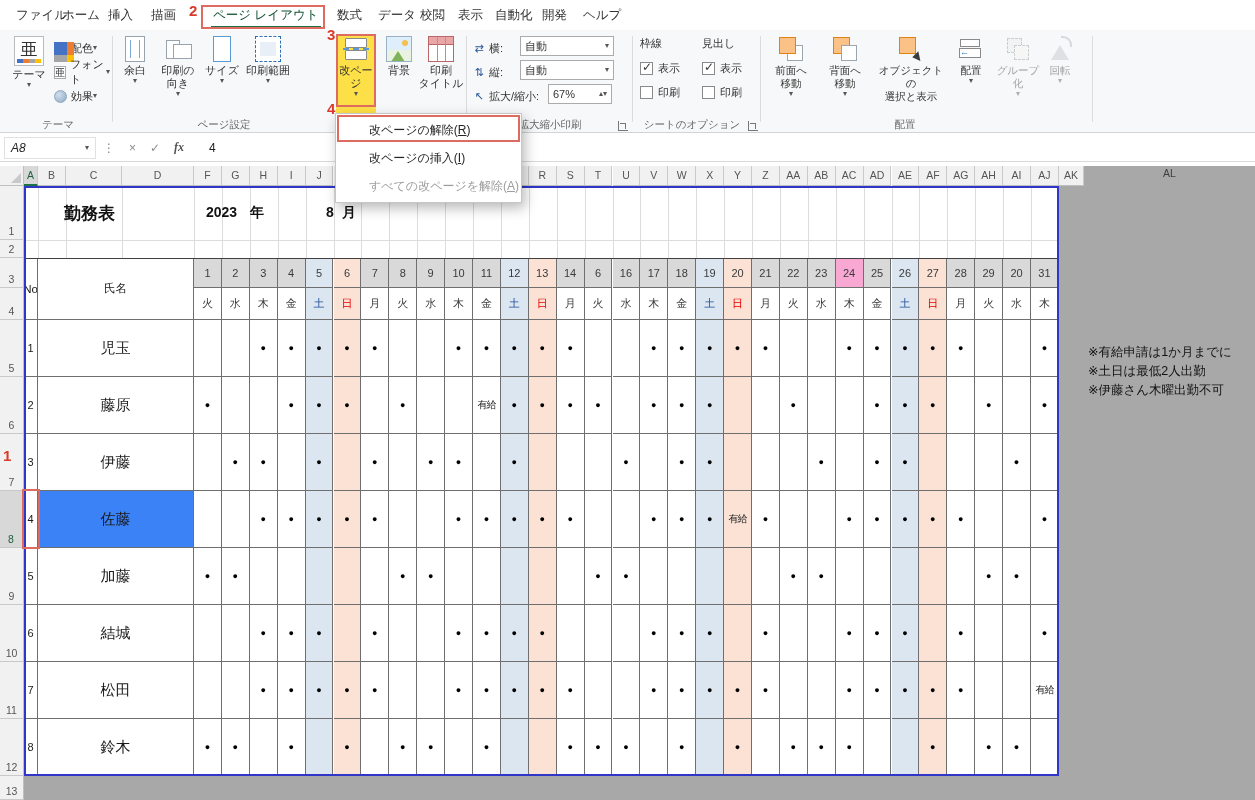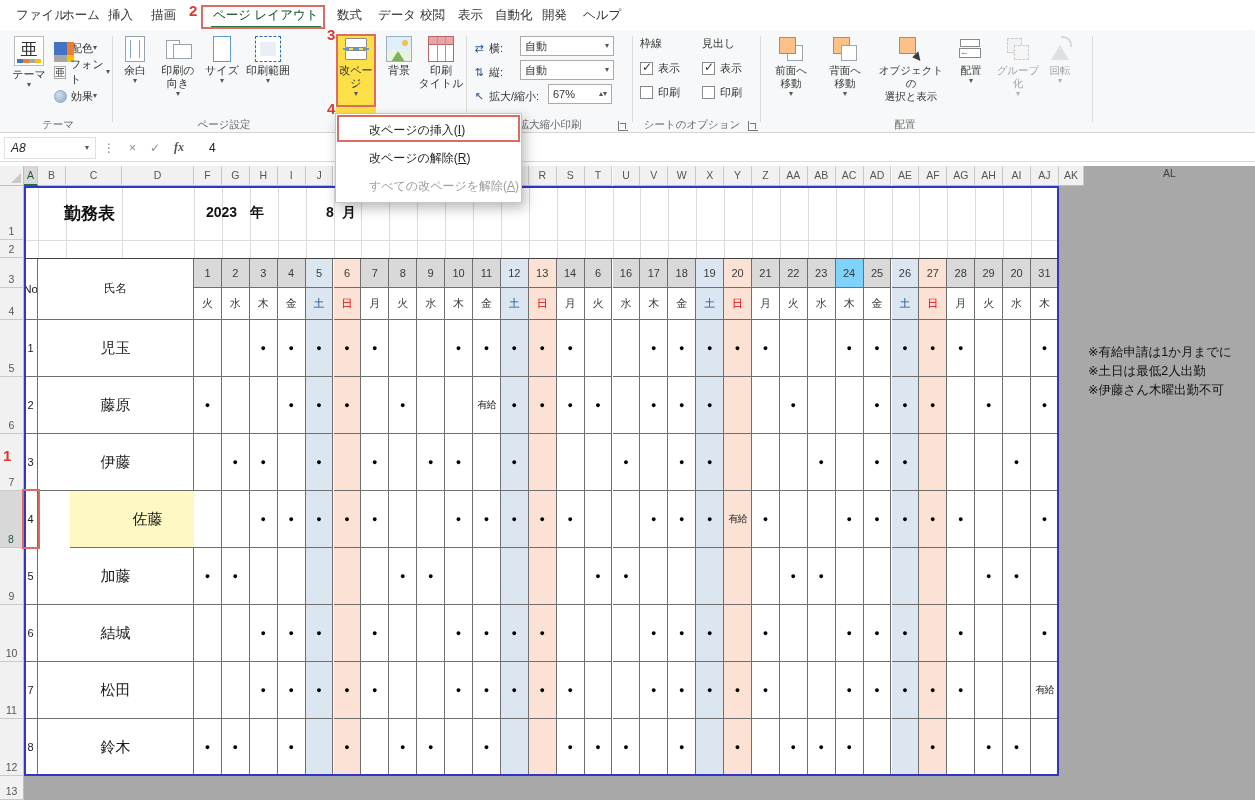--- a/index.html
+++ b/index.html
@@ -471,21 +471,21 @@
         <div class="tcell daynum" style="left: 672.2px; top: 72px; width: 27.9px; height: 30px; background: rgb(220, 230, 241);">19</div>
         <div class="tcell dayname satname" style="left: 672.2px; top: 102px; width: 27.9px; height: 32px; background: rgb(220, 230, 241);">土</div>
         <div class="tcell daynum" style="left: 700.1px; top: 72px; width: 27.9px; height: 30px; background: rgb(251, 226, 213);">20</div>
         <div class="tcell dayname sunname" style="left: 700.1px; top: 102px; width: 27.9px; height: 32px; background: rgb(251, 226, 213);">日</div>
         <div class="tcell daynum" style="left: 728px; top: 72px; width: 27.9px; height: 30px; background: rgb(217, 217, 217);">21</div>
         <div class="tcell dayname" style="left: 728px; top: 102px; width: 27.9px; height: 32px; background: rgb(255, 255, 255);">月</div>
         <div class="tcell daynum" style="left: 755.9px; top: 72px; width: 27.9px; height: 30px; background: rgb(217, 217, 217);">22</div>
         <div class="tcell dayname" style="left: 755.9px; top: 102px; width: 27.9px; height: 32px; background: rgb(255, 255, 255);">火</div>
         <div class="tcell daynum" style="left: 783.8px; top: 72px; width: 27.9px; height: 30px; background: rgb(217, 217, 217);">23</div>
         <div class="tcell dayname" style="left: 783.8px; top: 102px; width: 27.9px; height: 32px; background: rgb(255, 255, 255);">水</div>
-        <div class="tcell daynum" style="left: 811.7px; top: 72px; width: 27.9px; height: 30px; background: #7dd3fc;">24</div>
+        <div class="tcell daynum" style="left: 811.7px; top: 72px; width: 27.9px; height: 30px; background: #f9a8d4;">24</div>
         <div class="tcell dayname" style="left: 811.7px; top: 102px; width: 27.9px; height: 32px; background: rgb(255, 255, 255);">木</div>
         <div class="tcell daynum" style="left: 839.6px; top: 72px; width: 27.9px; height: 30px; background: rgb(217, 217, 217);">25</div>
         <div class="tcell dayname" style="left: 839.6px; top: 102px; width: 27.9px; height: 32px; background: rgb(255, 255, 255);">金</div>
         <div class="tcell daynum" style="left: 867.5px; top: 72px; width: 27.9px; height: 30px; background: rgb(220, 230, 241);">26</div>
         <div class="tcell dayname satname" style="left: 867.5px; top: 102px; width: 27.9px; height: 32px; background: rgb(220, 230, 241);">土</div>
         <div class="tcell daynum" style="left: 895.4px; top: 72px; width: 27.9px; height: 30px; background: rgb(251, 226, 213);">27</div>
         <div class="tcell dayname sunname" style="left: 895.4px; top: 102px; width: 27.9px; height: 32px; background: rgb(251, 226, 213);">日</div>
         <div class="tcell daynum" style="left: 923.3px; top: 72px; width: 27.9px; height: 30px; background: rgb(217, 217, 217);">28</div>
         <div class="tcell dayname" style="left: 923.3px; top: 102px; width: 27.9px; height: 32px; background: rgb(255, 255, 255);">月</div>
         <div class="tcell daynum" style="left: 951.2px; top: 72px; width: 27.9px; height: 30px; background: rgb(217, 217, 217);">29</div>
@@ -587,21 +587,21 @@
         <div class="tcell dotmark" style="left: 783.8px; top: 248px; width: 27.9px; height: 57px; background: rgb(255, 255, 255);">●</div>
         <div class="tcell" style="left: 811.7px; top: 248px; width: 27.9px; height: 57px; background: rgb(255, 255, 255);"></div>
         <div class="tcell dotmark" style="left: 839.6px; top: 248px; width: 27.9px; height: 57px; background: rgb(255, 255, 255);">●</div>
         <div class="tcell dotmark" style="left: 867.5px; top: 248px; width: 27.9px; height: 57px; background: rgb(220, 230, 241);">●</div>
         <div class="tcell" style="left: 895.4px; top: 248px; width: 27.9px; height: 57px; background: rgb(251, 226, 213);"></div>
         <div class="tcell" style="left: 923.3px; top: 248px; width: 27.9px; height: 57px; background: rgb(255, 255, 255);"></div>
         <div class="tcell" style="left: 951.2px; top: 248px; width: 27.9px; height: 57px; background: rgb(255, 255, 255);"></div>
         <div class="tcell dotmark" style="left: 979.1px; top: 248px; width: 27.9px; height: 57px; background: rgb(255, 255, 255);">●</div>
         <div class="tcell" style="left: 1007px; top: 248px; width: 27.9px; height: 57px; background: rgb(255, 255, 255);"></div>
         <div class="tcell empno" style="left: 0px; top: 305px; width: 14px; height: 57px; background: rgb(255, 255, 255);">4</div>
-        <div class="tcell empname" style="left: 14px; top: 305px; width: 156px; height: 57px; background: #fef9c3; margin-left: 32px;">佐藤</div>
+        <div class="tcell empname" style="left: 14px; top: 305px; width: 156px; height: 57px; background: #3b82f6;">佐藤</div>
         <div class="tcell" style="left: 170px; top: 305px; width: 27.9px; height: 57px; background: rgb(255, 255, 255);"></div>
         <div class="tcell" style="left: 197.9px; top: 305px; width: 27.9px; height: 57px; background: rgb(255, 255, 255);"></div>
         <div class="tcell dotmark" style="left: 225.8px; top: 305px; width: 27.9px; height: 57px; background: rgb(255, 255, 255);">●</div>
         <div class="tcell dotmark" style="left: 253.7px; top: 305px; width: 27.9px; height: 57px; background: rgb(255, 255, 255);">●</div>
         <div class="tcell dotmark" style="left: 281.6px; top: 305px; width: 27.9px; height: 57px; background: rgb(220, 230, 241);">●</div>
         <div class="tcell dotmark" style="left: 309.5px; top: 305px; width: 27.9px; height: 57px; background: rgb(251, 226, 213);">●</div>
         <div class="tcell dotmark" style="left: 337.4px; top: 305px; width: 27.9px; height: 57px; background: rgb(255, 255, 255);">●</div>
         <div class="tcell" style="left: 365.3px; top: 305px; width: 27.9px; height: 57px; background: rgb(255, 255, 255);"></div>
         <div class="tcell" style="left: 393.2px; top: 305px; width: 27.9px; height: 57px; background: rgb(255, 255, 255);"></div>
         <div class="tcell dotmark" style="left: 421.1px; top: 305px; width: 27.9px; height: 57px; background: rgb(255, 255, 255);">●</div>
@@ -767,22 +767,22 @@
     <div id="notes">
         <div>※有給申請は1か月までに申請</div>
         <div>※土日は最低2人出勤</div>
         <div>※伊藤さん木曜出勤不可</div>
       </div>
     <div id="bluebrd"></div>
   <div id="tableedge" style="left: 0px; top: 72px; width: 1034.9px; height: 518px;"></div>
     </div>
 
   <div id="ddmenu">
+      <div class="mitem">改ページの解除(<u>R</u>)</div>
       <div class="mitem">改ページの挿入(<u>I</u>)</div>
-      <div class="mitem">改ページの解除(<u>R</u>)</div>
       <div class="mitem disabled">すべての改ページを解除(<u>A</u>)</div>
     </div>
 
   <div id="annos">
       <div class="redbox" style="left: 201px; top: 5px; width: 124px; height: 24px; z-index: 60;"></div>
       <div class="redbox" style="left: 336px; top: 34px; width: 40px; height: 73px; z-index: 60;"></div>
       <div class="redbox" style="left: 337px; top: 115px; width: 183px; height: 27px; z-index: 62;"></div>
       <div class="redbox" style="left: 22px; top: 489px; width: 18px; height: 60px; z-index: 60;"></div>
       <div class="badge" style="left: 3px; top: 447px;">1</div>
       <div class="badge" style="left: 189px; top: 2px;">2</div>

